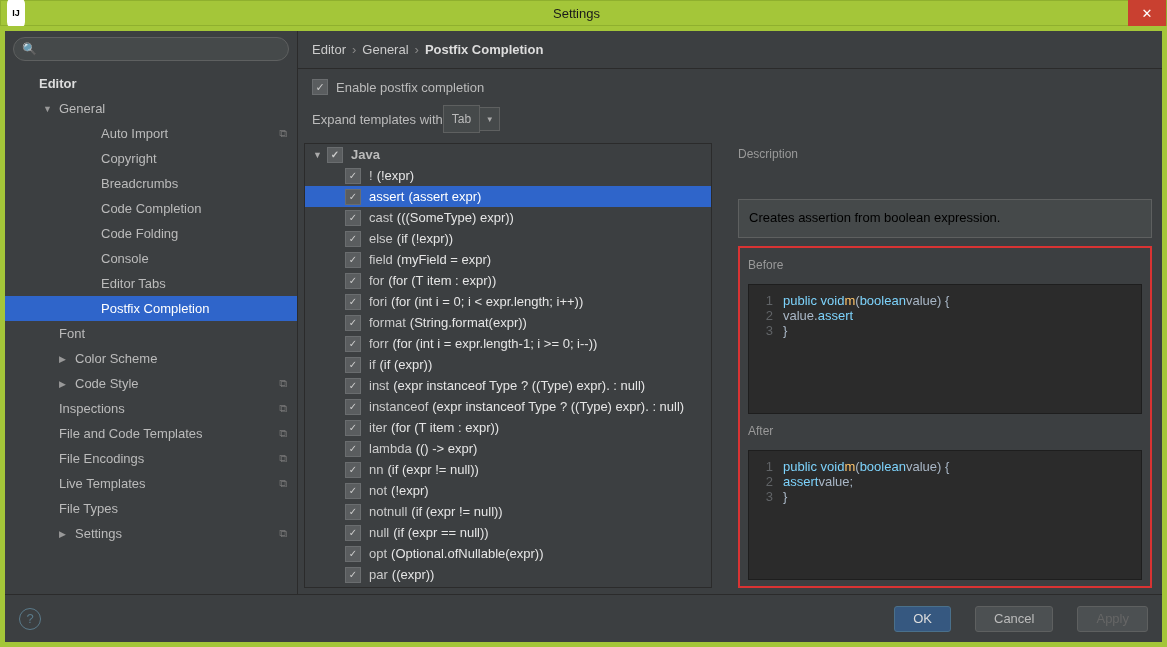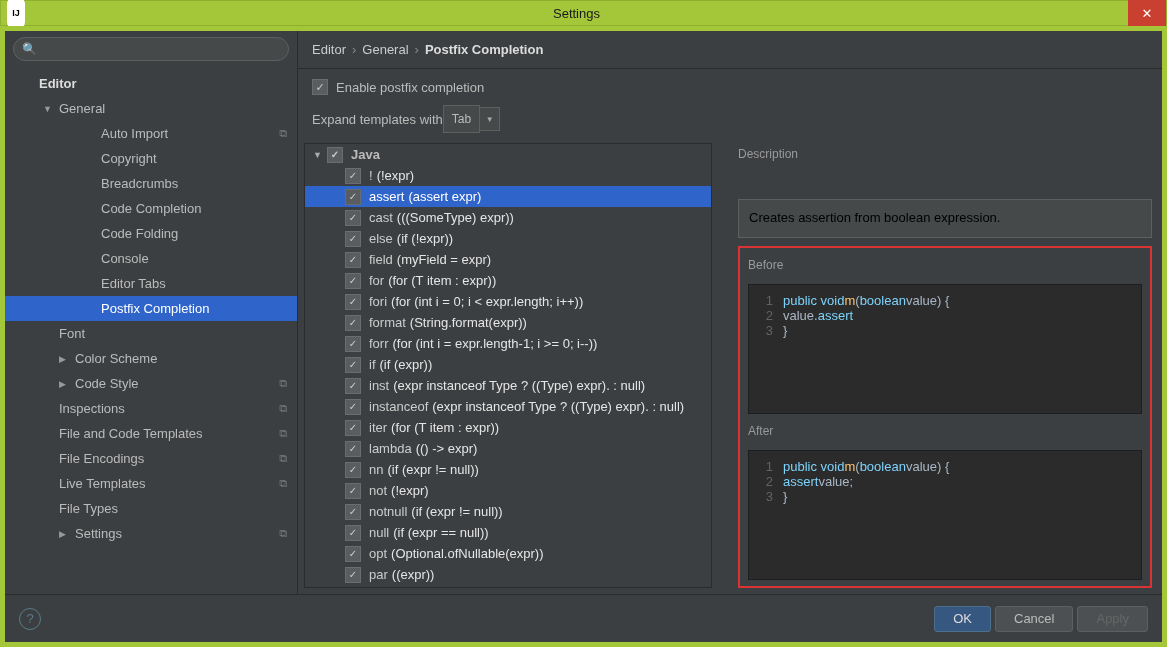--- a/index.html
+++ b/index.html
@@ -66,21 +66,21 @@
 .lineno { width:18px; text-align:right; color:#606366; margin-right:10px; }
 .c-kw { color:#7dd3fc; }
 .c-fn { color:#ffc66d; }
 .c-id { color:#a9b7c6; }
 .c-pl { color:#a9b7c6; }
 
 
 .footer { height:48px; border-top:1px solid #2b2b2b; display:flex; align-items:center; padding:0 14px; }
 .help-icon { width:22px; height:22px; border:1px solid #5a7a8a; border-radius:50%; color:#5a7a8a; display:flex; align-items:center; justify-content:center; font-size:13px; }
 .footer .spacer{flex:1}
-.btn { height:26px; padding:0 18px; background:#4c5052; border:1px solid #5e6060; color:#bbb; font-size:13px; margin-left:4px; display:flex; align-items:center; border-radius:3px; }
+.btn { height:26px; padding:0 18px; background:#4c5052; border:1px solid #5e6060; color:#bbb; font-size:13px; margin-left:24px; display:flex; align-items:center; border-radius:3px; }
 .btn.primary { background:#365880; border-color:#4a708b; color:#ddd; }
 .btn.disabled { color:#666; }
 </style>
 </head>
 <body>
 
 <div class="titlebar">
   <div class="app-icon">IJ</div>
   <div class="title">Settings</div>
   <div class="close-btn">✕</div>

